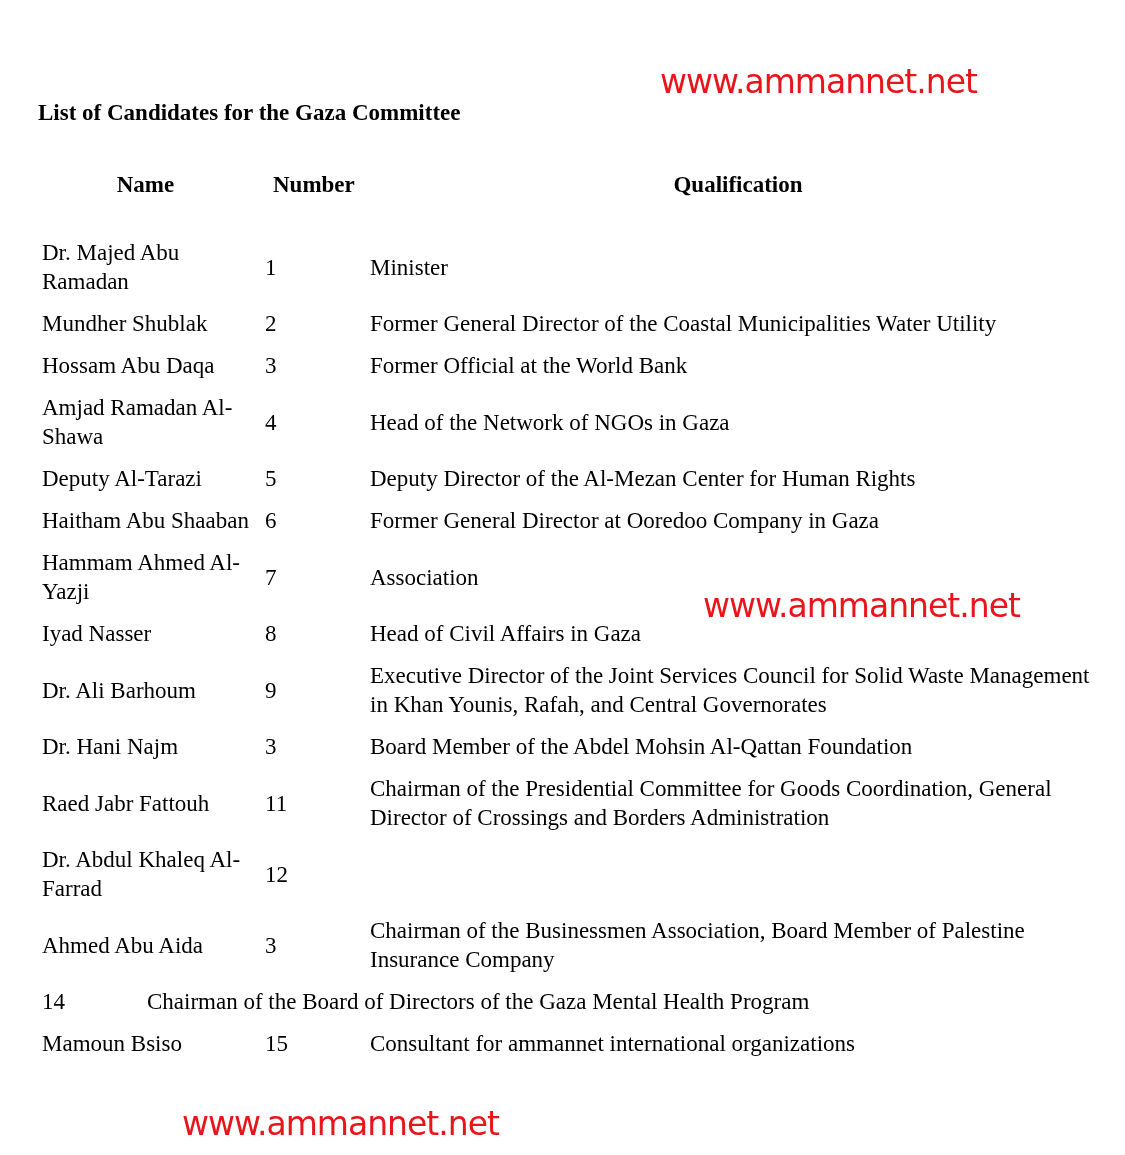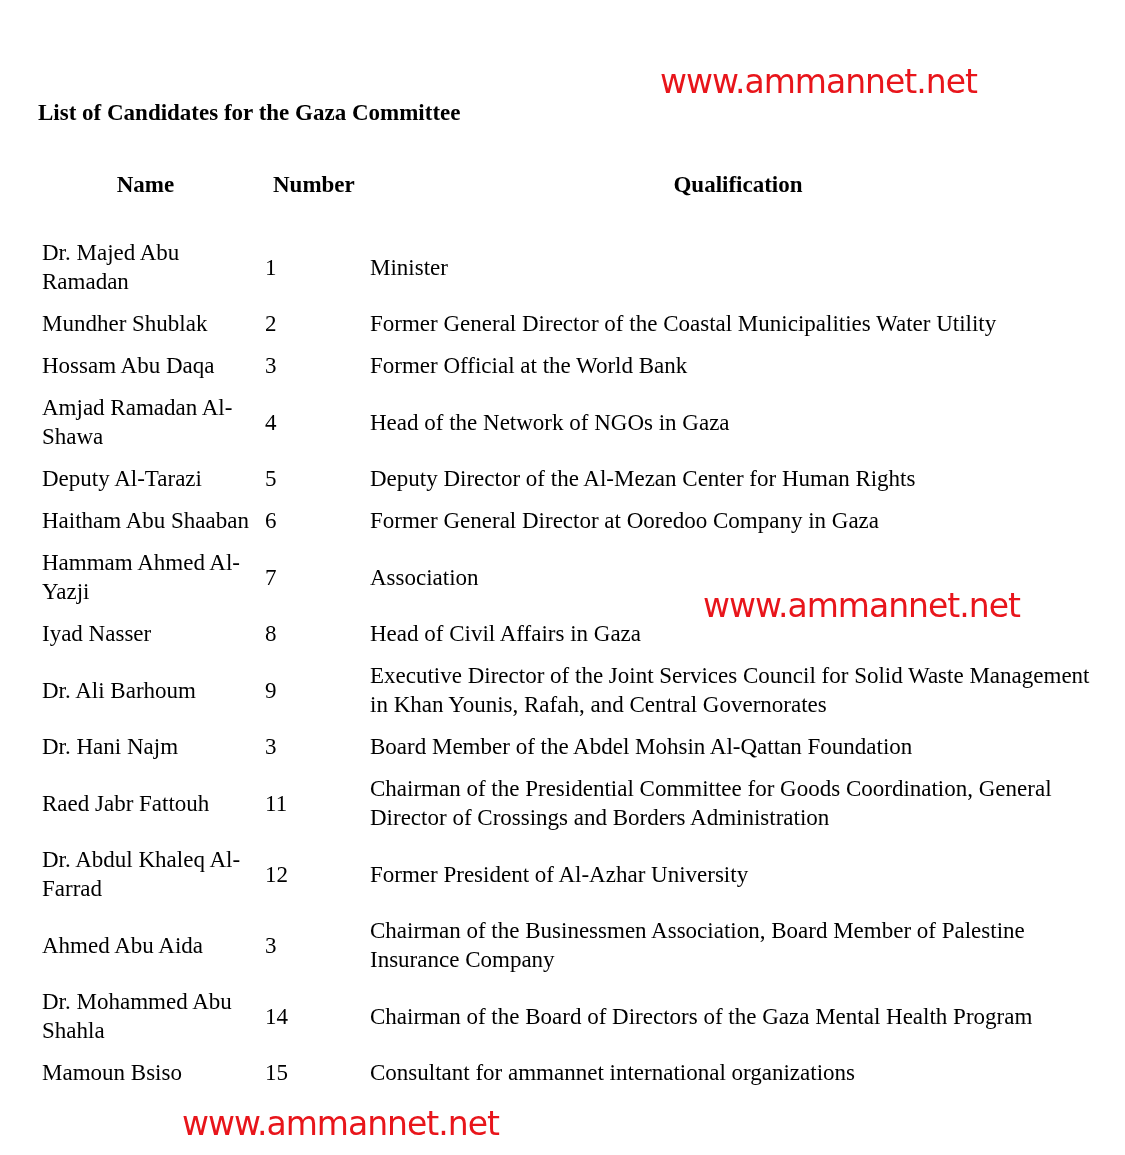--- a/index.html
+++ b/index.html
@@ -141,31 +141,29 @@
 
   <div class="row">
     <div class="cell-name">Raed Jabr Fattouh</div>
     <div class="cell-number">11</div>
     <div class="cell-qual">Chairman of the Presidential Committee for Goods Coordination, General Director of Crossings and Borders Administration</div>
   </div>
 
   <div class="row">
     <div class="cell-name">Dr. Abdul Khaleq Al-Farrad</div>
     <div class="cell-number">12</div>
-    <div class="cell-qual">Former President of Al-Azhar University</div>
   </div>
 
   <div class="row">
     <div class="cell-name">Ahmed Abu Aida</div>
     <div class="cell-number">3</div>
     <div class="cell-qual">Chairman of the Businessmen Association, Board Member of Palestine Insurance Company</div>
   </div>
 
   <div class="row">
-    <div class="cell-name">Dr. Mohammed Abu Shahla</div>
     <div class="cell-number">14</div>
     <div class="cell-qual">Chairman of the Board of Directors of the Gaza Mental Health Program</div>
   </div>
 
   <div class="row">
     <div class="cell-name">Mamoun Bsiso</div>
     <div class="cell-number">15</div>
     <div class="cell-qual">Consultant for ammannet international organizations</div>
   </div>
 </div>

